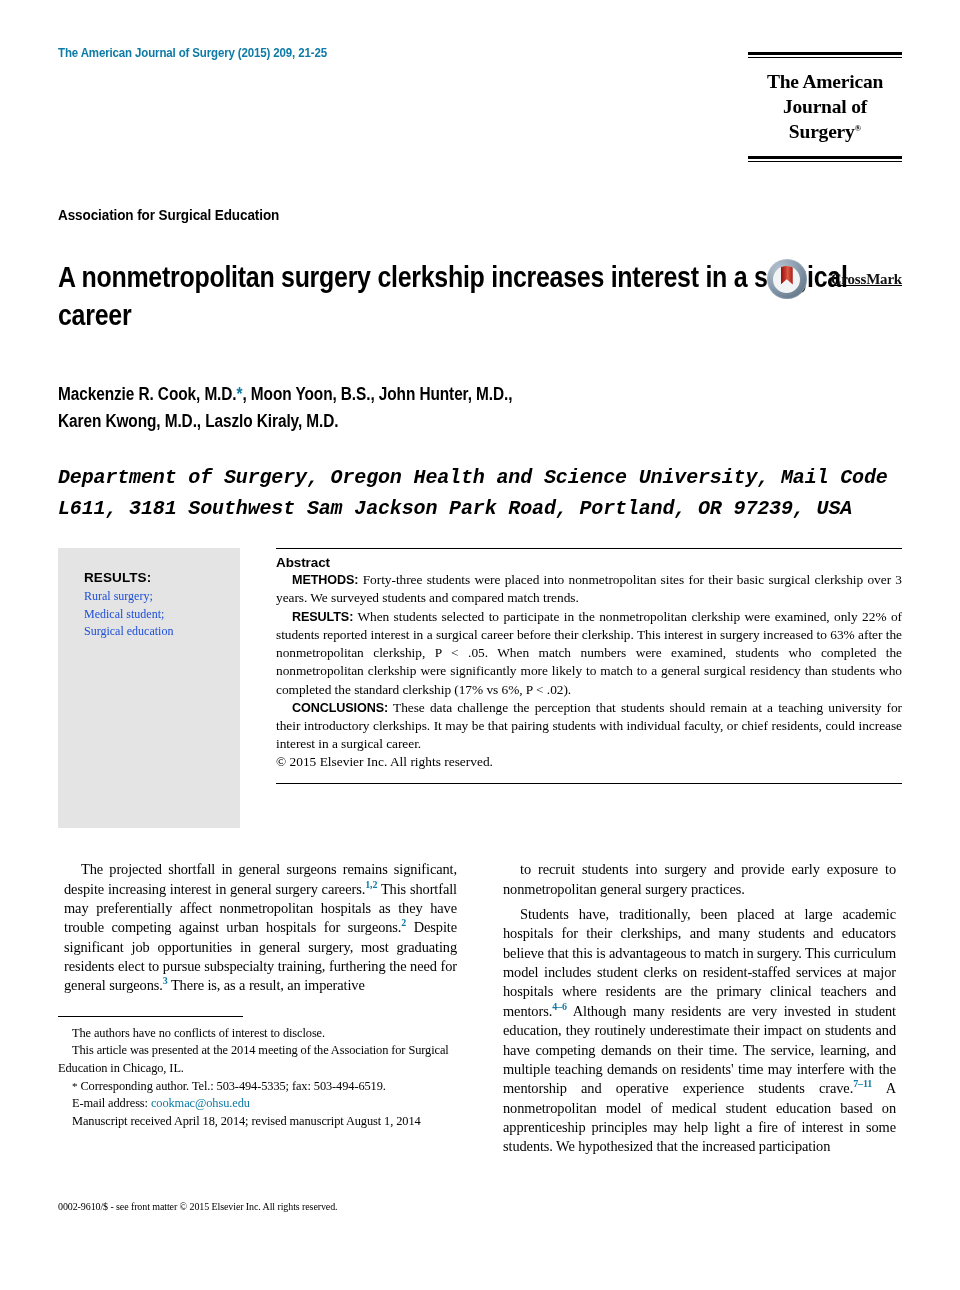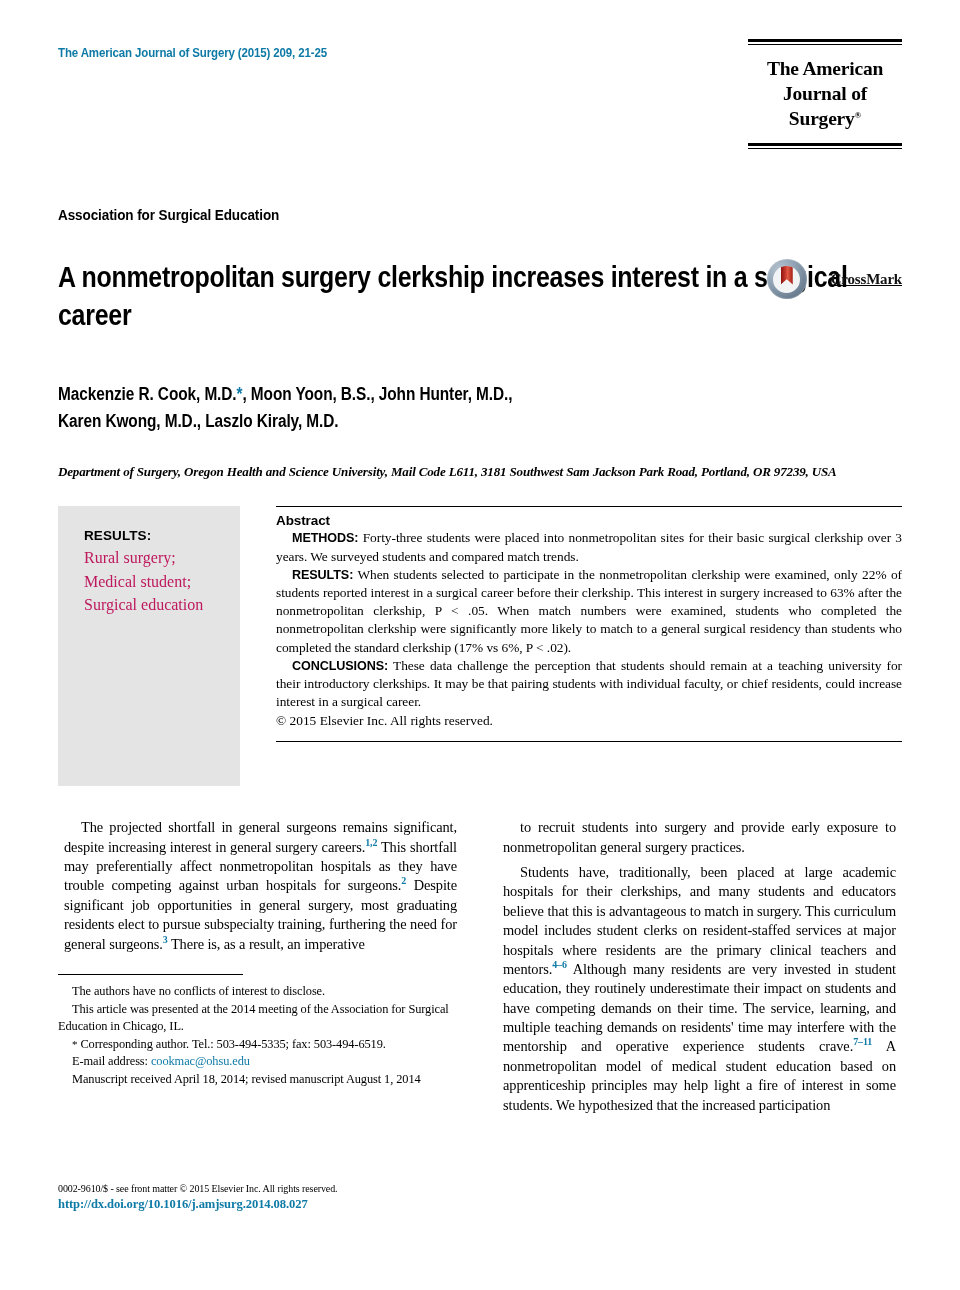--- a/index.html
+++ b/index.html
@@ -36,21 +36,21 @@
     font-weight: bold;
     font-size: 12.5px;
     font-stretch: condensed;
     letter-spacing: -0.15px;
     color: #0e7aa6;
     transform: scaleX(0.92);
     transform-origin: left center;
   }
   .journal-logo {
     position: absolute;
-    top: 39px;
+    top: 52px;
     right: 0;
     width: 154px;
     text-align: center;
   }
   .logo-rule-top, .logo-rule-bottom {
     border-top: 3px solid #000;
     border-bottom: 1.5px solid #000;
     height: 2px;
     margin: 0;
   }
@@ -150,24 +150,24 @@
     transform: scaleX(0.88);
     transform-origin: left top;
     width: 113%;
     margin-top: 32px;
     letter-spacing: -0.1px;
   }
   .authors .star {
     color: #0e7aa6;
   }
   .affiliation {
-    font-family: Liberation Serif, serif;
+    font-family: Liberation Mono, monospace;
     font-style: italic;
     font-weight: bold;
-    font-size: 13px;
+    font-size: 20px;
     line-height: 1.55;
     margin-top: 28px;
     letter-spacing: -0.15px;
     width: 103%;
   }
 
   
   .abstract-area {
     display: flex;
     margin-top: 24px;
@@ -184,23 +184,23 @@
   .keywords-title {
     font-family: "Liberation Sans", sans-serif;
     font-weight: bold;
     font-size: 13.5px;
     font-stretch: condensed;
     letter-spacing: 0.1px;
     margin-bottom: 3px;
   }
   .keywords-list {
     font-family: "Liberation Serif", serif;
-    font-size: 16px;
+    font-size: 12px;
     line-height: 1.45;
-    color: #be185d;
+    color: #1d4ed8;
   }
   .abstract-col {
     flex: 1;
     margin-left: 36px;
     padding-right: 0;
   }
   .abs-rule {
     border-top: 1.3px solid #000;
     margin: 0;
   }
@@ -400,16 +400,15 @@
     </div>
 
     <div class="col">
       <p class="body-p">to recruit students into surgery and provide early exposure to nonmetropolitan general surgery practices.</p>
       <p class="body-p"><span>Students have, traditionally, been placed at large academic hospitals for their clerkships, and many students and educators believe that this is advantageous to match in surgery. This curriculum model includes student clerks on resident-staffed services at major hospitals where residents are the primary clinical teachers and mentors.</span><sup class="ref">4–6</sup><span> Although many residents are very invested in student education, they routinely underestimate their impact on students and have competing demands on their time. The service, learning, and multiple teaching demands on residents' time may interfere with the mentorship and operative experience students crave.</span><sup class="ref">7–11</sup><span> A nonmetropolitan model of medical student education based on apprenticeship principles may help light a fire of interest in some students. We hypothesized that the increased participation</span></p>
     </div>
   </div>
 
   <div class="page-footer">
     <div class="issn-line">0002-9610/$ - see front matter © 2015 Elsevier Inc. All rights reserved.</div>
-    <div class="doi-line">http://dx.doi.org/10.1016/j.amjsurg.2014.08.027</div>
   </div>
 
 </div>
 
 </body></html>

